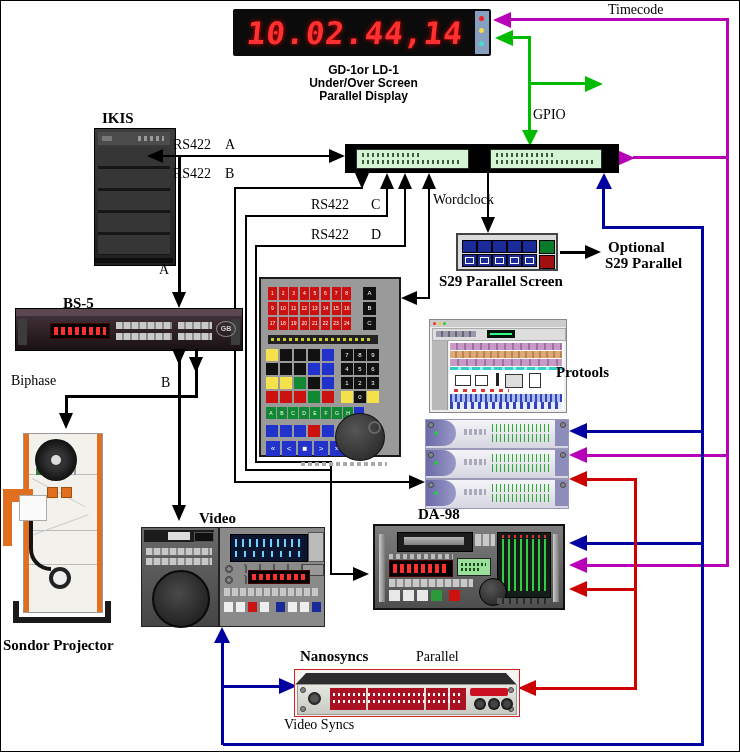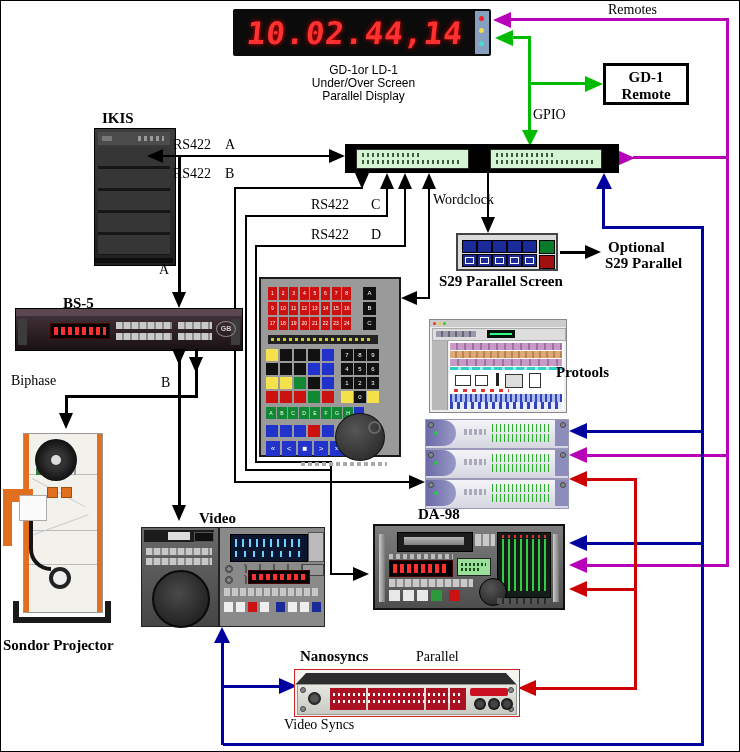--- a/index.html
+++ b/index.html
@@ -1,21 +1,21 @@
 <!DOCTYPE html>
 <html><head>
 <meta charset="utf-8">
 <style>
   html,body{margin:0;padding:0;background:#fff;}
   #stage{position:relative;width:740px;height:752px;background:#fff;border:1px solid #000;
          box-sizing:border-box;overflow:hidden;font-family:"Liberation Serif",serif;color:#000;}
   .px{position:absolute;}
   .lbl{position:absolute;font-size:14px;white-space:nowrap;}
   .dev{position:absolute;font-size:15px;font-weight:bold;white-space:nowrap;}
-  .sans{font-family:"Liberation Sans",sans-serif;}
+  .sans{font-family:"Liberation Sans",sans-serif;font-weight:bold;}
   
   .ln{position:absolute;}
   .k{background:#000;} .gL{background:#00bb00;} .mL{background:#b800b8;}
   .bL{background:#0000a0;} .rL{background:#cc0000;}
   
   .ar{position:absolute;width:0;height:0;}
   .tl-m{border-top:8px solid transparent;border-bottom:8px solid transparent;border-right:18px solid #b800b8;}
   .tl-g{border-top:8px solid transparent;border-bottom:8px solid transparent;border-right:18px solid #00bb00;}
   .tl-b{border-top:8px solid transparent;border-bottom:8px solid transparent;border-right:18px solid #0000a0;}
   .tl-r{border-top:8px solid transparent;border-bottom:8px solid transparent;border-right:18px solid #cc0000;}
@@ -81,21 +81,21 @@
       <i class="dot" style="left:4px;top:5px;background:#ee2222;"></i>
       <i class="dot" style="left:4px;top:17px;background:#eedd44;"></i>
       <i class="dot" style="left:4px;top:30px;background:#44ddcc;"></i>
     </div>
   </div>
   <div class="lbl sans" style="left:290px;top:62px;width:145px;text-align:center;font-size:12px;">GD-1or LD-1</div>
   <div class="lbl sans" style="left:290px;top:75px;width:145px;text-align:center;font-size:12px;">Under/Over Screen</div>
   <div class="lbl sans" style="left:290px;top:88px;width:145px;text-align:center;font-size:12px;">Parallel Display</div>
 
   <div>
-    <div class="lbl" style="left:607px;top:1px;">Remotes</div>
+    <div class="lbl" style="left:607px;top:1px;">Timecode</div>
     <i class="ar tl-m" style="left:492px;top:11px;"></i>
     <div class="ln mL" style="left:508px;top:17px;width:220px;height:3px;"></div>
     <div class="ln mL" style="left:725px;top:17px;width:3px;height:549px;"></div>
     <i class="ar tr-m" style="left:616px;top:149px;"></i>
     <div class="ln mL" style="left:632px;top:155px;width:95px;height:3px;"></div>
     <div class="ln mL" style="left:586px;top:453px;width:141px;height:3px;"></div>
     <i class="ar tl-m" style="left:568px;top:446px;"></i>
     <div class="ln mL" style="left:586px;top:563px;width:141px;height:3px;"></div>
     <i class="ar tl-m" style="left:568px;top:556px;"></i>
   </div>
@@ -103,24 +103,20 @@
   <div>
     <i class="ar tl-g" style="left:494px;top:29px;"></i>
     <div class="ln gL" style="left:510px;top:35px;width:20px;height:3px;"></div>
     <div class="ln gL" style="left:527px;top:35px;width:3px;height:94px;"></div>
     <i class="ar td-g" style="left:521px;top:129px;"></i>
     <div class="ln gL" style="left:527px;top:81px;width:57px;height:3px;"></div>
     <i class="ar tr-g" style="left:584px;top:75px;"></i>
     <div class="lbl" style="left:532px;top:106px;">GPIO</div>
   </div>
 
-  <div class="px" style="left:602px;top:62px;width:86px;height:42px;border:3px solid #000;background:#fff;box-sizing:border-box;text-align:center;">
-    <div style="font-weight:bold;font-size:15px;line-height:18px;margin-top:2px;">GD-1</div>
-    <div style="font-weight:bold;font-size:15px;line-height:16px;">Remote</div>
-  </div>
 
   <div class="px" style="left:344px;top:143px;width:274px;height:29px;background:#000;">
     <div class="lcd" style="left:11px;top:5px;width:111px;height:18px;">
       <i class="lcdtxt" style="left:5px;top:3px;width:60px;height:4px;"></i>
       <i class="lcdtxt" style="left:5px;top:10px;width:98px;height:4px;"></i>
     </div>
     <div class="lcd" style="left:145px;top:5px;width:110px;height:18px;">
       <i class="lcdtxt" style="left:5px;top:3px;width:60px;height:4px;"></i>
       <i class="lcdtxt" style="left:5px;top:10px;width:97px;height:4px;"></i>
     </div>

